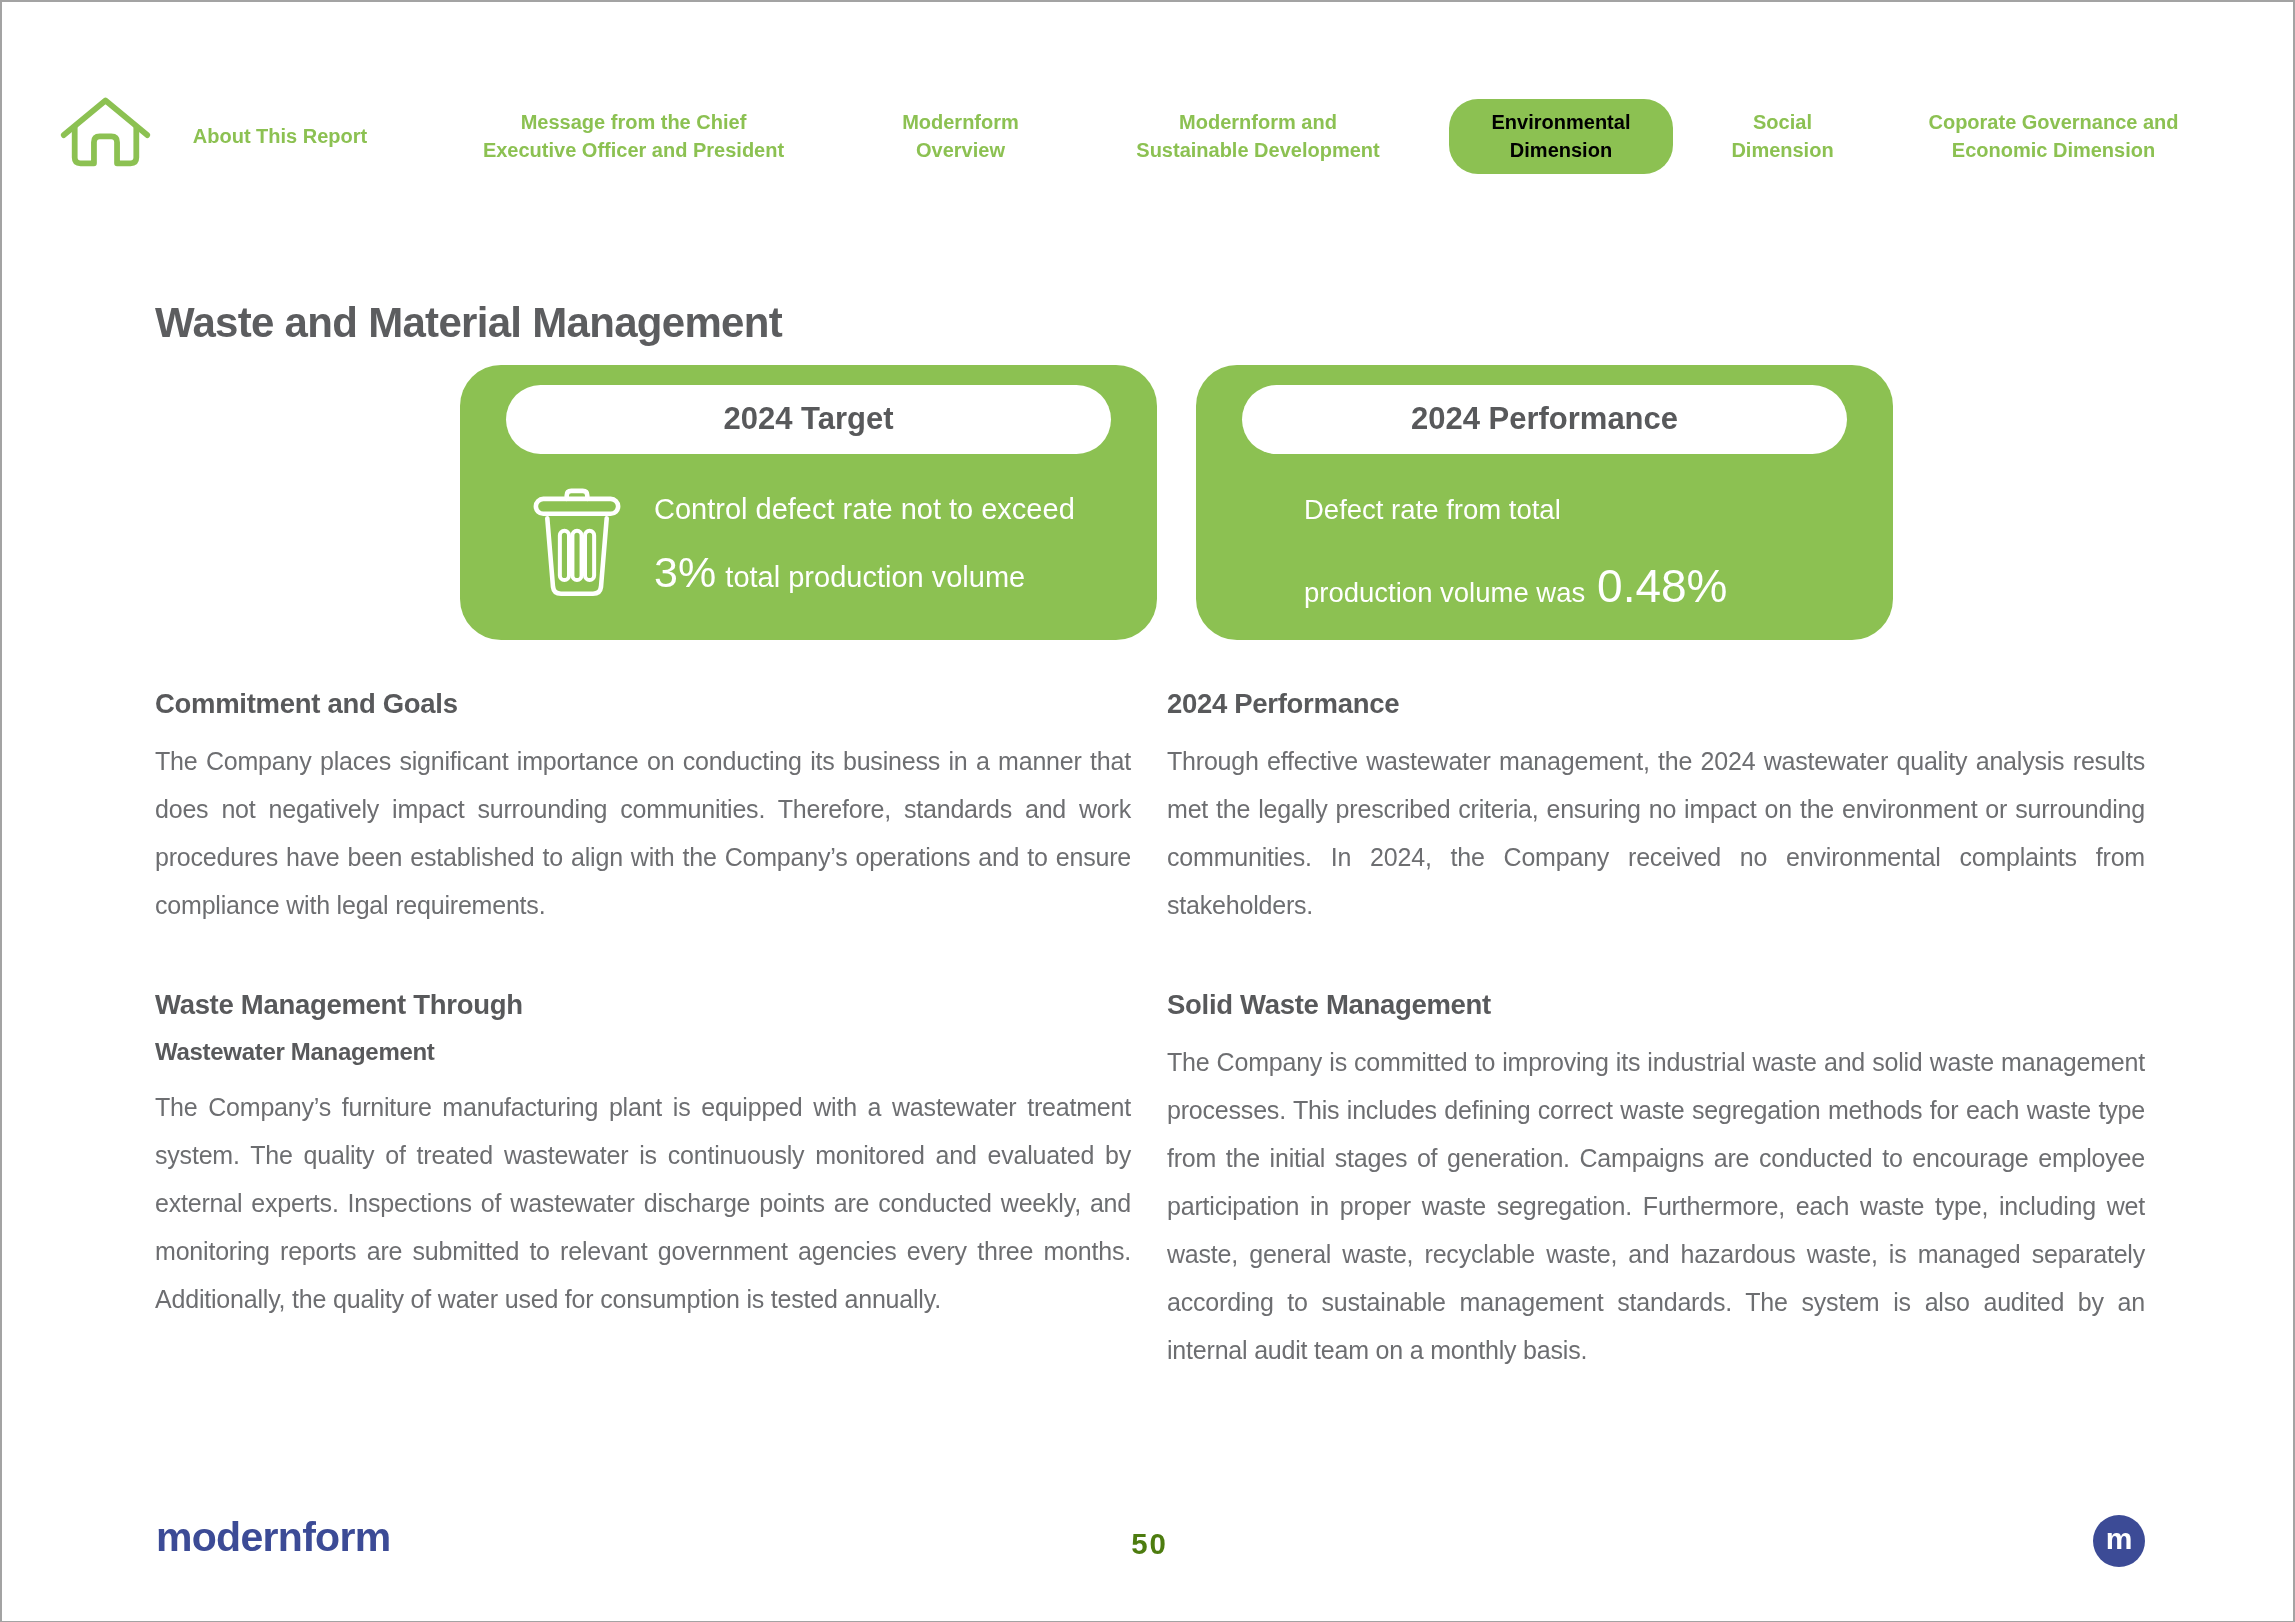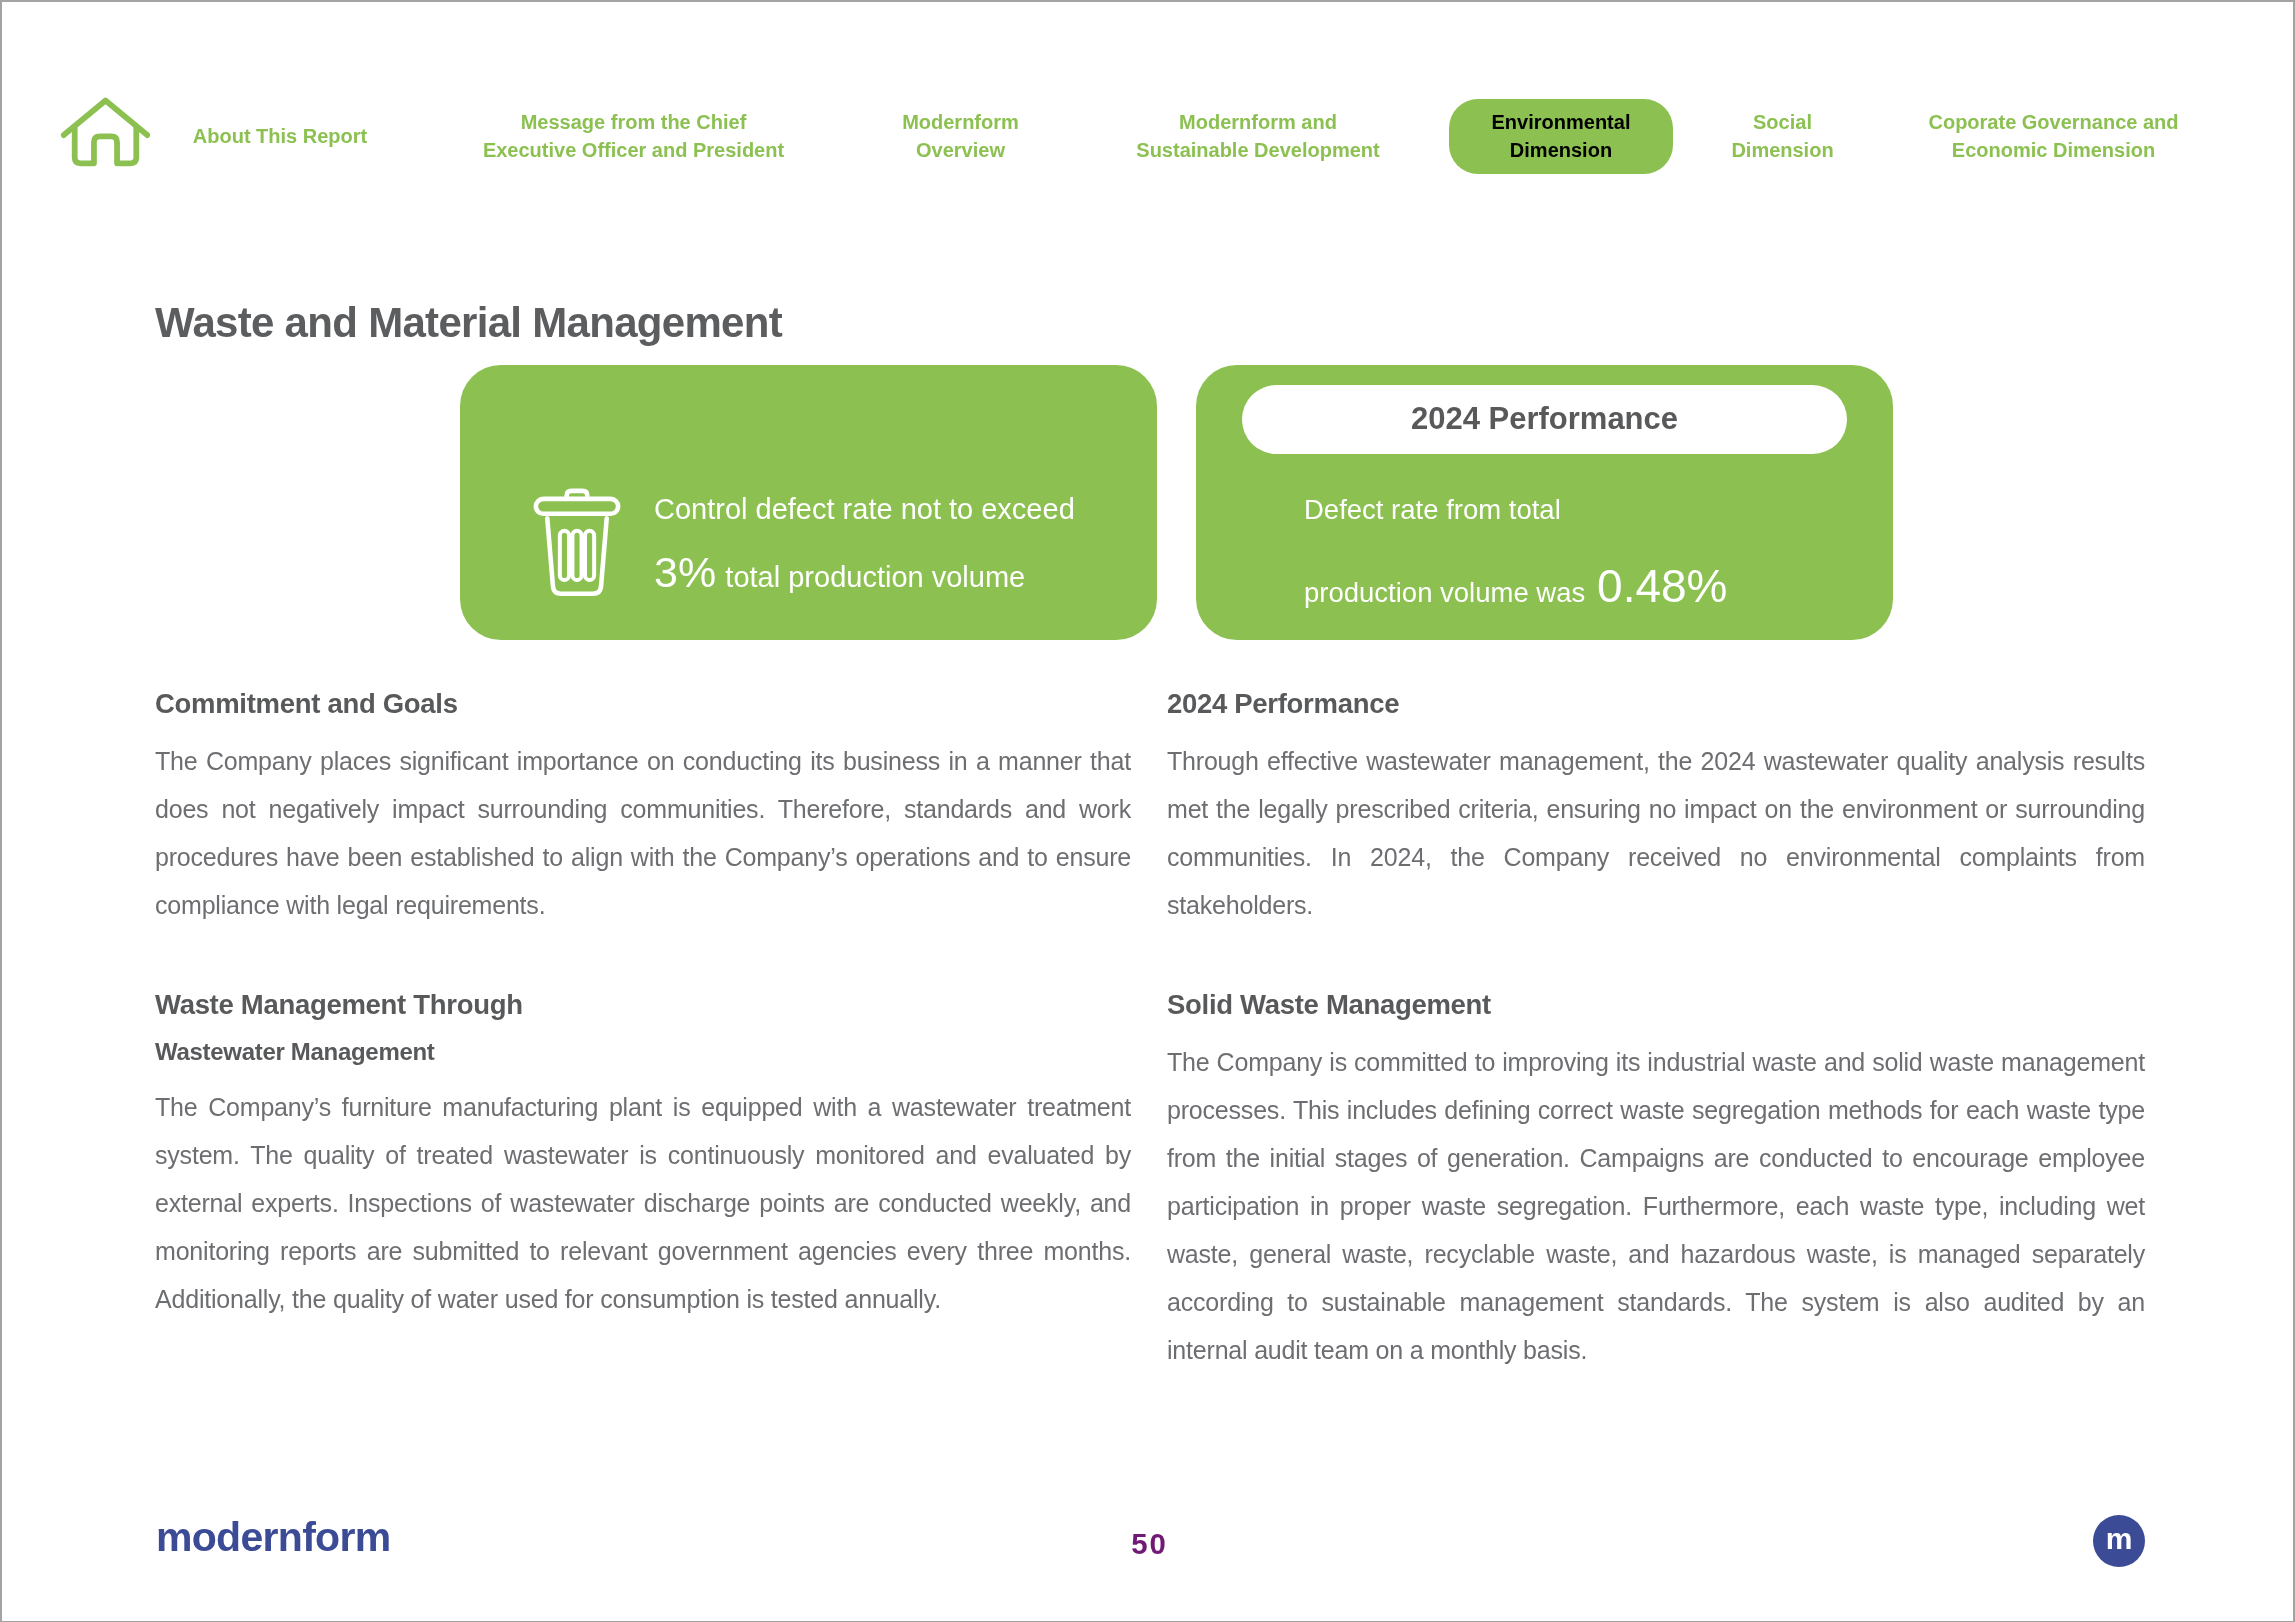--- a/index.html
+++ b/index.html
@@ -87,21 +87,21 @@
     text-align:justify;letter-spacing:-0.2px;
   }
 
   
   .brand{
     position:absolute;left:154px;top:1512px;
     font-size:41px;font-weight:600;color:var(--blue);letter-spacing:-0.7px;
   }
   .page-num{
     position:absolute;left:1108px;top:1525px;width:79px;text-align:center;
-    font-size:29.4px;font-weight:700;color:#701a75;letter-spacing:2px;
+    font-size:29.4px;font-weight:700;color:#4d7c0f;letter-spacing:2px;
   }
   .logo-circle{
     position:absolute;left:2091px;top:1513px;width:52px;height:52px;border-radius:50%;
     background:var(--blue);display:flex;align-items:center;justify-content:center;
   }
   .logo-circle span{
     color:#ffffff;font-size:30px;font-weight:700;line-height:1;
     transform:translateY(-2px);
   }
 </style>
@@ -129,20 +129,21 @@
   <div class="nav-item pill ni-4">Environmental
 Dimension</div>
   <div class="nav-item ni-5">Social
 Dimension</div>
   <div class="nav-item ni-6">Coporate Governance and
 Economic Dimension</div>
 
   <h1 class="title">Waste and Material Management</h1>
 
   <div class="card card-target">
+    <div class="card-pill">2024 Target</div>
     <div class="card-body-1">
       <span>
         <svg viewBox="0 0 160 210" width="92" height="120" fill="none" stroke="#ffffff" stroke-width="8" stroke-linecap="round" stroke-linejoin="round">
           <path d="M62,26 L62,20 Q62,12 70,12 L90,12 Q98,12 98,20 L98,26"></path>
           <rect x="8" y="26" width="144" height="26" rx="13"></rect>
           <path d="M28,60 L38,180 Q39.5,192 52,192 L108,192 Q120.5,192 122,180 L132,60"></path>
           <rect x="50" y="82" width="16" height="86" rx="8" stroke-width="7"></rect>
           <rect x="72" y="82" width="16" height="86" rx="8" stroke-width="7"></rect>
           <rect x="94" y="82" width="16" height="86" rx="8" stroke-width="7"></rect>
         </svg>

